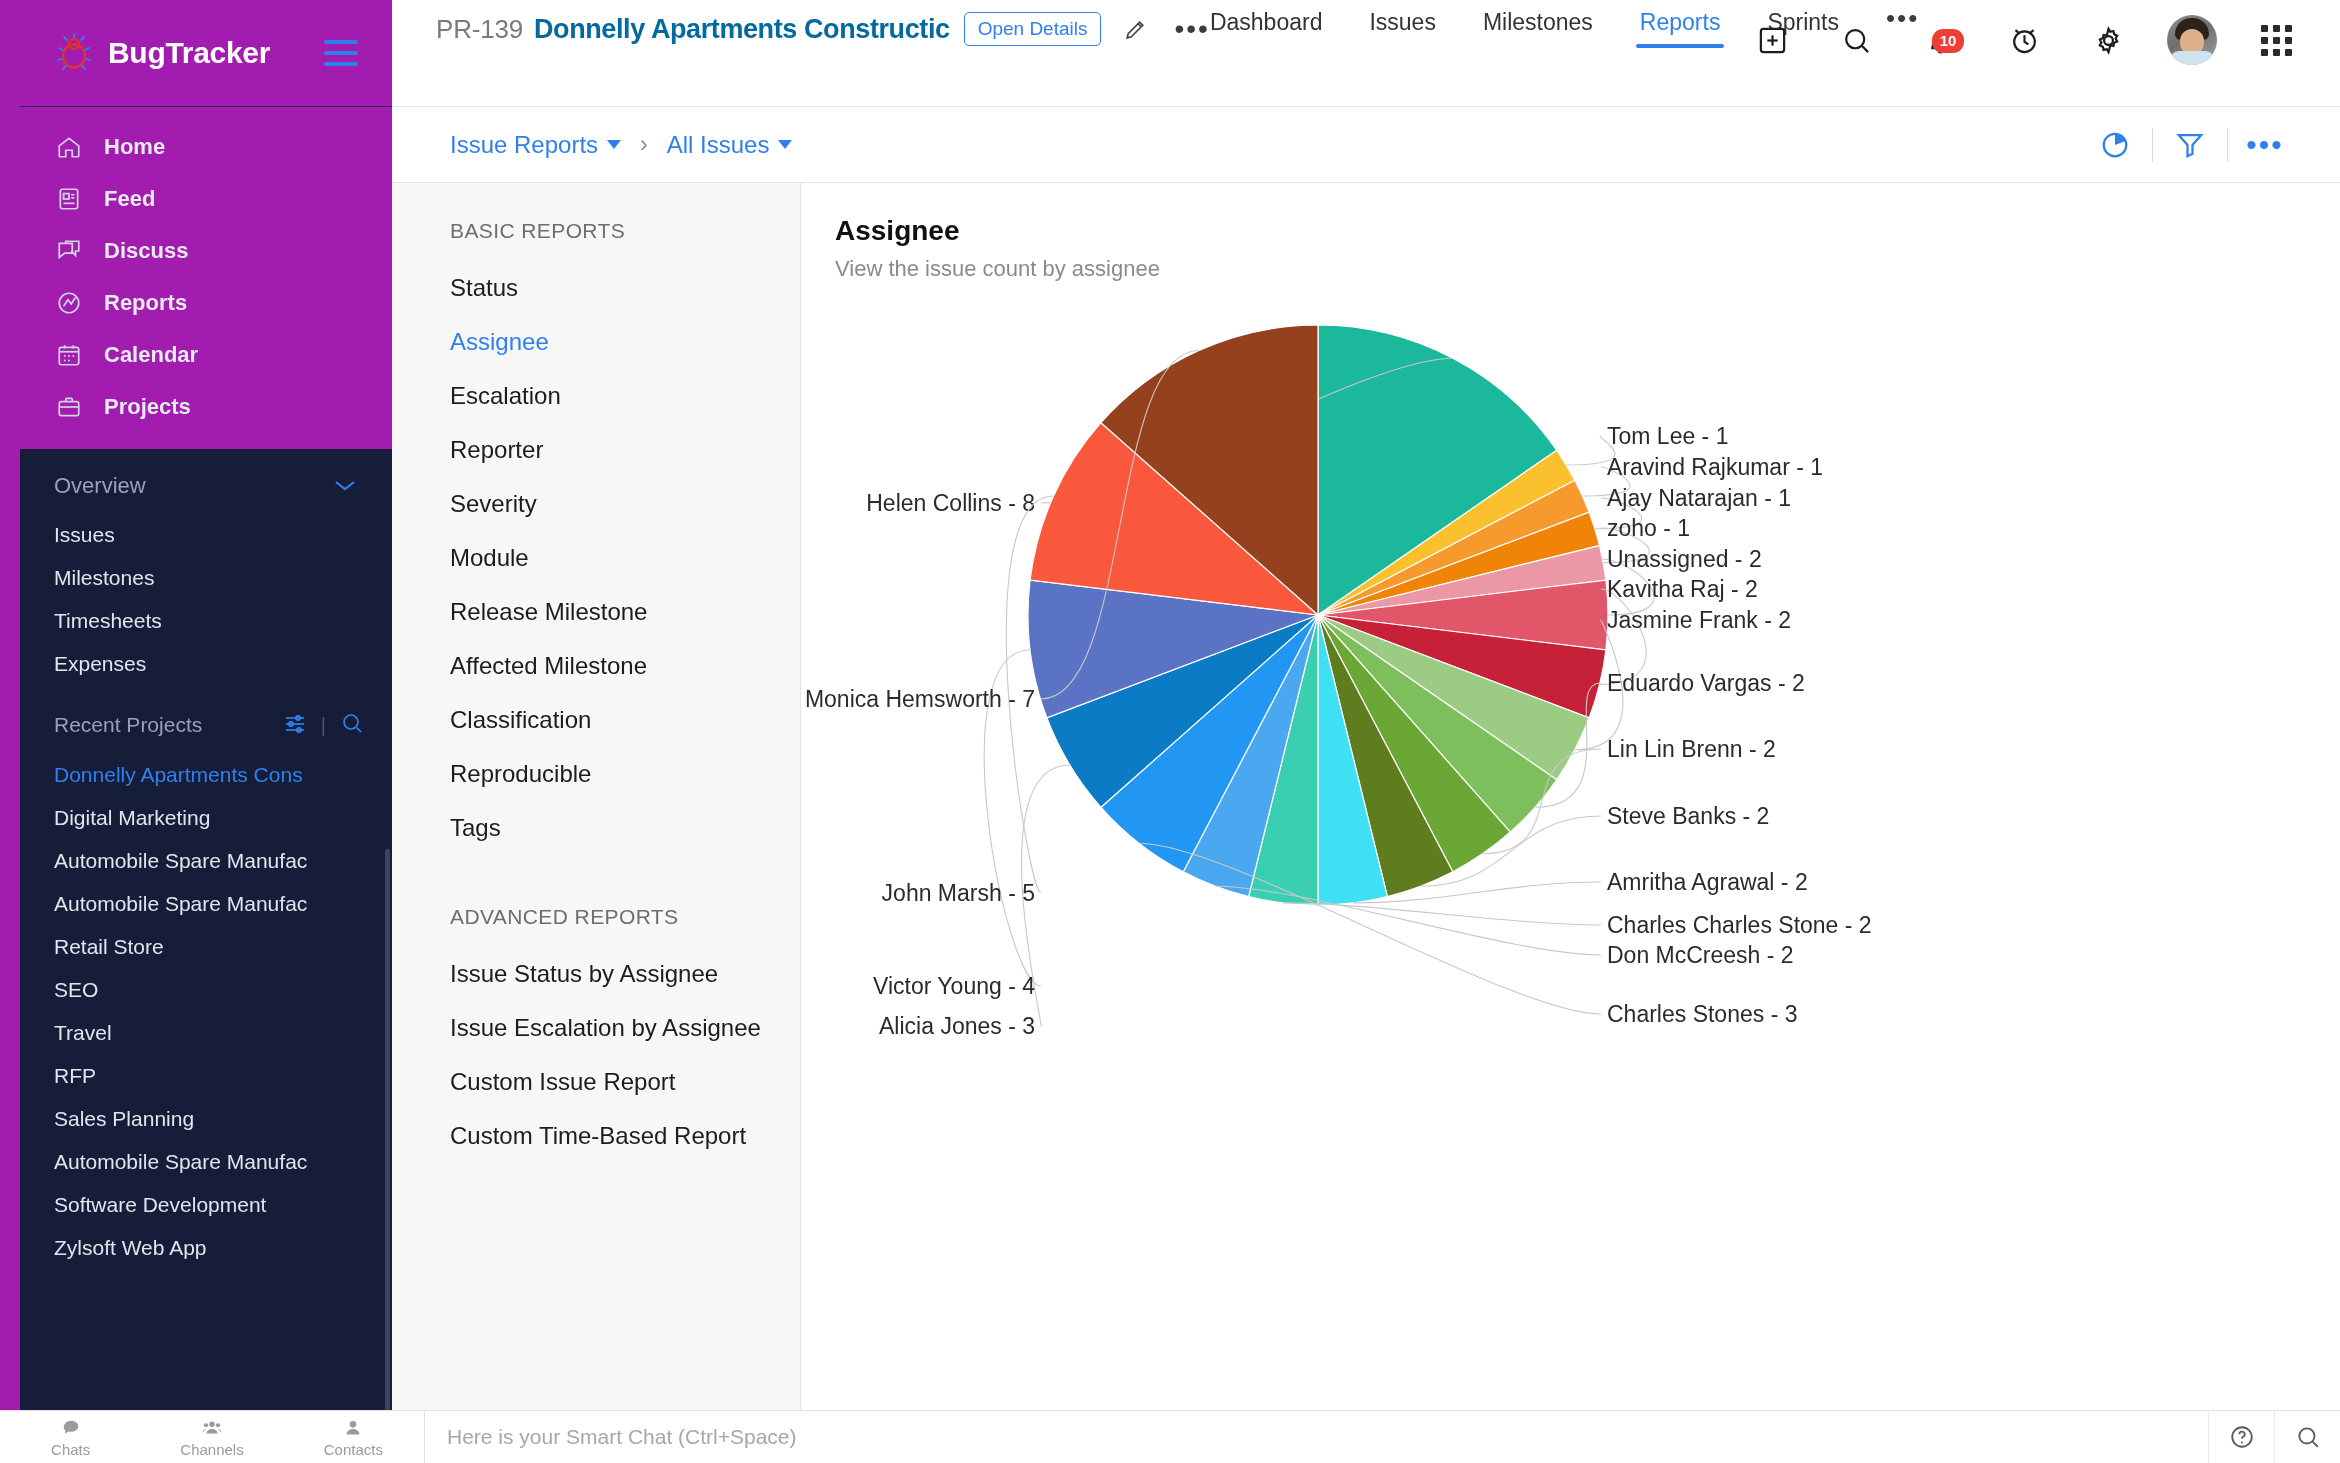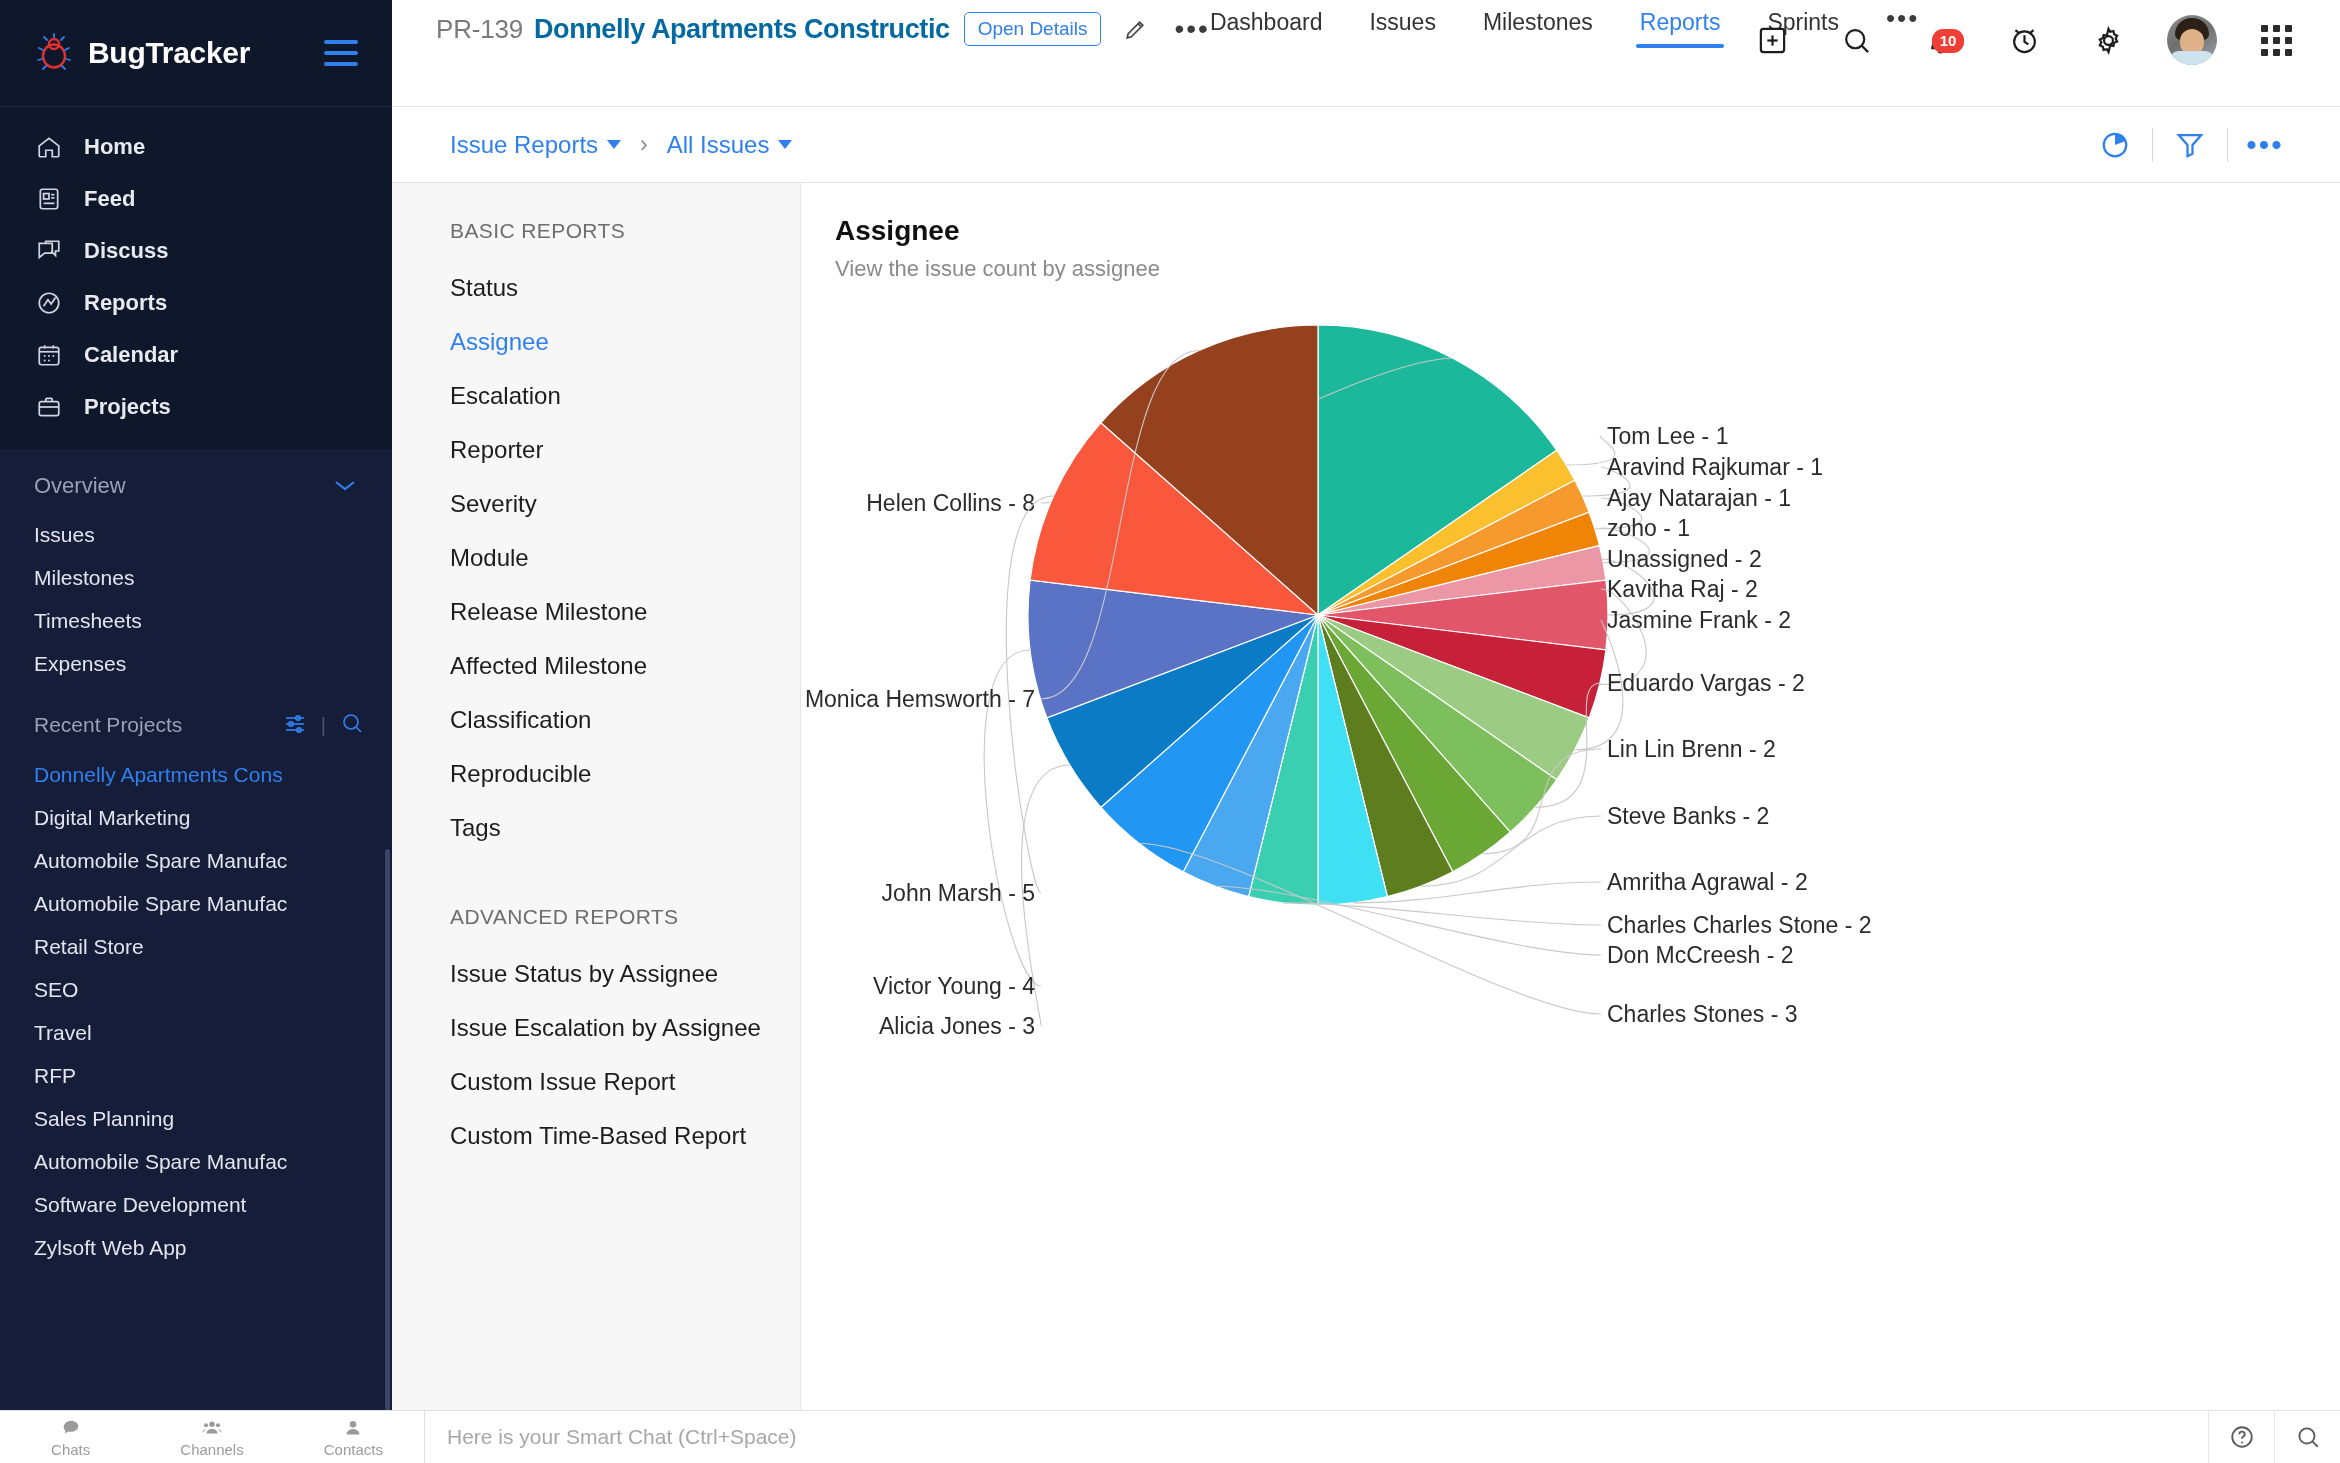--- a/index.html
+++ b/index.html
@@ -5,22 +5,22 @@
   * { box-sizing: border-box; margin: 0; padding: 0; }
   html, body {
     width: 2340px; height: 1463px;
     font-family: "Liberation Sans", sans-serif;
     background: #ffffff; overflow: hidden;
   }
   .app { position: relative; width: 2340px; height: 1463px; display: flex; }
 
   
   .sidebar {
-    width: 392px; height: 1463px; background: #0f172a;
-    display: flex; flex-direction: column; position: relative; flex: 0 0 392px;
+    width: 392px; height: 1463px; background: #a21caf;
+    display: flex; flex-direction: column; position: relative; flex: 0 0 392px; padding-left: 20px;
   }
   .sb-logo-row {
     height: 107px; display: flex; align-items: center; padding: 0 34px 0 34px;
     border-bottom: 1px solid #232943;
   }
   .bug-icon { width: 40px; height: 40px; flex: 0 0 40px; margin-right: 14px; }
   .logo-text { color: #fff; font-size: 30px; font-weight: bold; letter-spacing: -0.3px; }
   .hamburger { margin-left: auto; width: 34px; height: 26px; display: flex;
     flex-direction: column; justify-content: space-between; cursor: pointer; }
   .hamburger i { display: block; height: 4px; background: #2f80ed; border-radius: 2px; }

